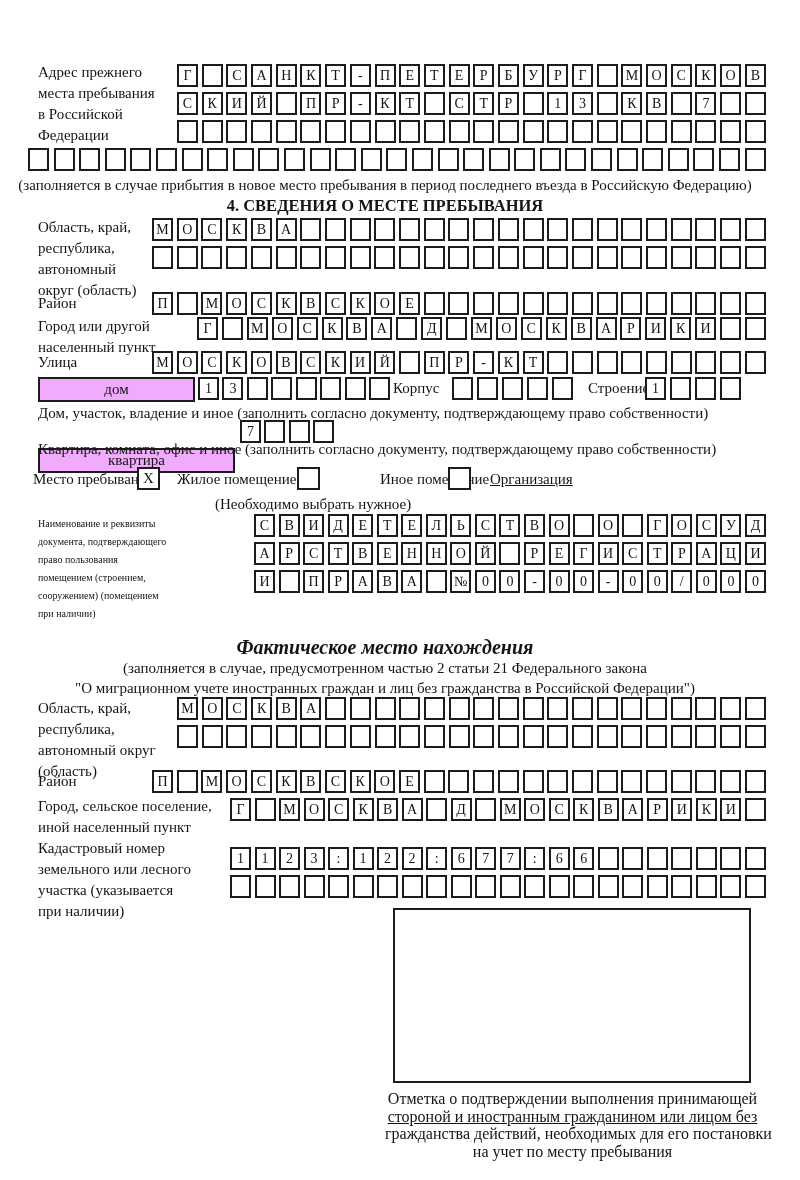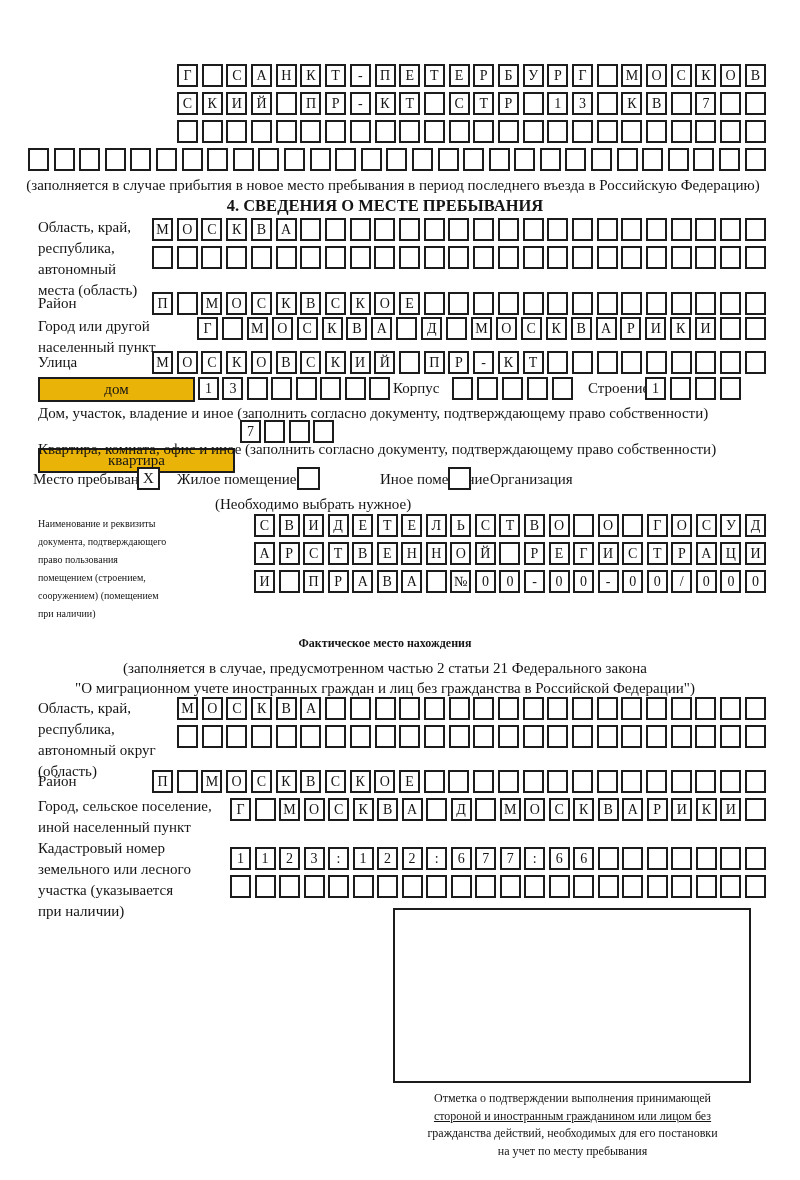--- a/index.html
+++ b/index.html
@@ -14,35 +14,41 @@
   .center{text-align:center;}
   .title{font-weight:bold;font-size:16.5px;}
   .boxrow{display:flex;justify-content:space-between;}
   .cell{
     width:21px;height:23px;border:2px solid #1c1c1c;box-sizing:border-box;
     display:flex;align-items:center;justify-content:center;
     font-size:14px;line-height:1;flex:0 0 auto;background:#fff;
   }
   .widebox{
     border:2px solid #1c1c1c;box-sizing:border-box;height:25px;
-    display:flex;align-items:center;justify-content:center;font-size:15px;background:#eab308;
+    display:flex;align-items:center;justify-content:center;font-size:15px;background:#f0abfc;
   }
   .checkbox{
     width:23px;height:23px;border:2px solid #1c1c1c;box-sizing:border-box;
     display:flex;align-items:center;justify-content:center;font-size:15px;background:#fff;
   }
   .stampbox{border:2px solid #1c1c1c;box-sizing:border-box;background:#fff;}
-  .cap{font-size:12px;line-height:17.5px;}
+  .cap{font-size:16px;line-height:17.5px;}
 </style>
 </head>
 <body>
 
 <div class="page">
 
 
+  <div class="abs" style="left:38px;top:62px;">
+      <div class="lbl">Адрес прежнего</div>
+      <div class="lbl">места пребывания</div>
+      <div class="lbl">в Российской</div>
+      <div class="lbl">Федерации</div>
+    </div>
   <div class="abs boxrow" style="left:177px;top:64px;width:589px;">
       <div class="cell">Г</div>
       <div class="cell"></div>
       <div class="cell">С</div>
       <div class="cell">А</div>
       <div class="cell">Н</div>
       <div class="cell">К</div>
       <div class="cell">Т</div>
       <div class="cell">-</div>
       <div class="cell">П</div>
@@ -138,29 +144,29 @@
       <div class="cell"></div>
       <div class="cell"></div>
       <div class="cell"></div>
       <div class="cell"></div>
       <div class="cell"></div>
       <div class="cell"></div>
       <div class="cell"></div>
       <div class="cell"></div>
       <div class="cell"></div>
     </div>
-  <div class="abs note center" style="left:0;top:176px;width:770px;padding-left:8px;">(заполняется в случае прибытия в новое место пребывания в период последнего въезда в Российскую Федерацию)</div>
+  <div class="abs note center" style="left:0;top:176px;width:770px;">(заполняется в случае прибытия в новое место пребывания в период последнего въезда в Российскую Федерацию)</div>
 
   <div class="abs title center" style="left:0;top:196px;width:770px;">4. СВЕДЕНИЯ О МЕСТЕ ПРЕБЫВАНИЯ</div>
 
   <div class="abs" style="left:38px;top:217px;">
       <div class="lbl">Область, край,</div>
       <div class="lbl">республика,</div>
       <div class="lbl">автономный</div>
-      <div class="lbl">места (область)</div>
+      <div class="lbl">округ (область)</div>
     </div>
   <div class="abs boxrow" style="left:152px;top:218px;width:614px;">
       <div class="cell">М</div>
       <div class="cell">О</div>
       <div class="cell">С</div>
       <div class="cell">К</div>
       <div class="cell">В</div>
       <div class="cell">А</div>
       <div class="cell"></div>
       <div class="cell"></div>
@@ -334,21 +340,21 @@
       <div class="cell"></div>
     </div>
   <div class="abs note" style="left:38px;top:440px;">Квартира, комната, офис и иное (заполнить согласно документу, подтверждающему право собственности)</div>
 
   <div class="abs lbl" style="left:33px;top:469px;">Место пребывания:</div>
   <div class="abs checkbox" style="left:137px;top:467px;">X</div>
   <div class="abs lbl" style="left:177px;top:469px;">Жилое помещение</div>
   <div class="abs checkbox" style="left:297px;top:467px;"></div>
   <div class="abs lbl" style="left:332px;top:469px;margin-left:48px;">Иное помещение</div>
   <div class="abs checkbox" style="left:448px;top:467px;"></div>
-  <div class="abs lbl" style="left:490px;top:469px;">Организация</div>
+  <div class="abs lbl" style="left:490px;top:469px;text-decoration:underline;">Организация</div>
   <div class="abs note" style="left:215px;top:495px;">(Необходимо выбрать нужное)</div>
 
   <div class="abs" style="left:38px;top:515px;">
       <div class="lbl-sm">Наименование и реквизиты</div>
       <div class="lbl-sm">документа, подтверждающего</div>
       <div class="lbl-sm">право пользования</div>
       <div class="lbl-sm">помещением (строением,</div>
       <div class="lbl-sm">сооружением) (помещением</div>
       <div class="lbl-sm">при наличии)</div>
     </div>
@@ -415,21 +421,21 @@
       <div class="cell">0</div>
       <div class="cell">-</div>
       <div class="cell">0</div>
       <div class="cell">0</div>
       <div class="cell">/</div>
       <div class="cell">0</div>
       <div class="cell">0</div>
       <div class="cell">0</div>
     </div>
 
-  <div class="abs title center" style="left:0;top:636px;width:770px;font-size:12px;">Фактическое место нахождения</div>
+  <div class="abs title center" style="left:0;top:636px;width:770px;font-size:20px;font-style:italic;">Фактическое место нахождения</div>
   <div class="abs note center" style="left:0;top:659px;width:770px;">(заполняется в случае, предусмотренном частью 2 статьи 21 Федерального закона</div>
   <div class="abs note center" style="left:0;top:679px;width:770px;">"О миграционном учете иностранных граждан и лиц без гражданства в Российской Федерации")</div>
 
   <div class="abs" style="left:38px;top:698px;">
       <div class="lbl">Область, край,</div>
       <div class="lbl">республика,</div>
       <div class="lbl">автономный округ</div>
       <div class="lbl">(область)</div>
     </div>
   <div class="abs boxrow" style="left:177px;top:697px;width:589px;">

